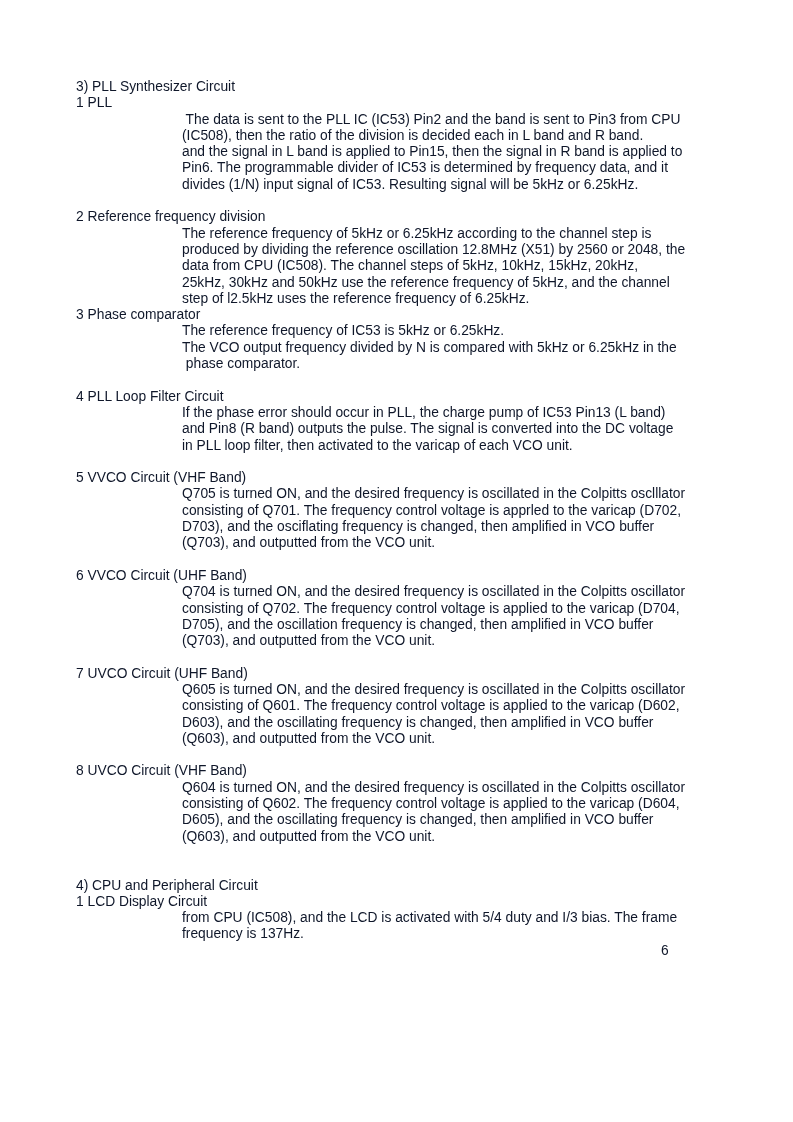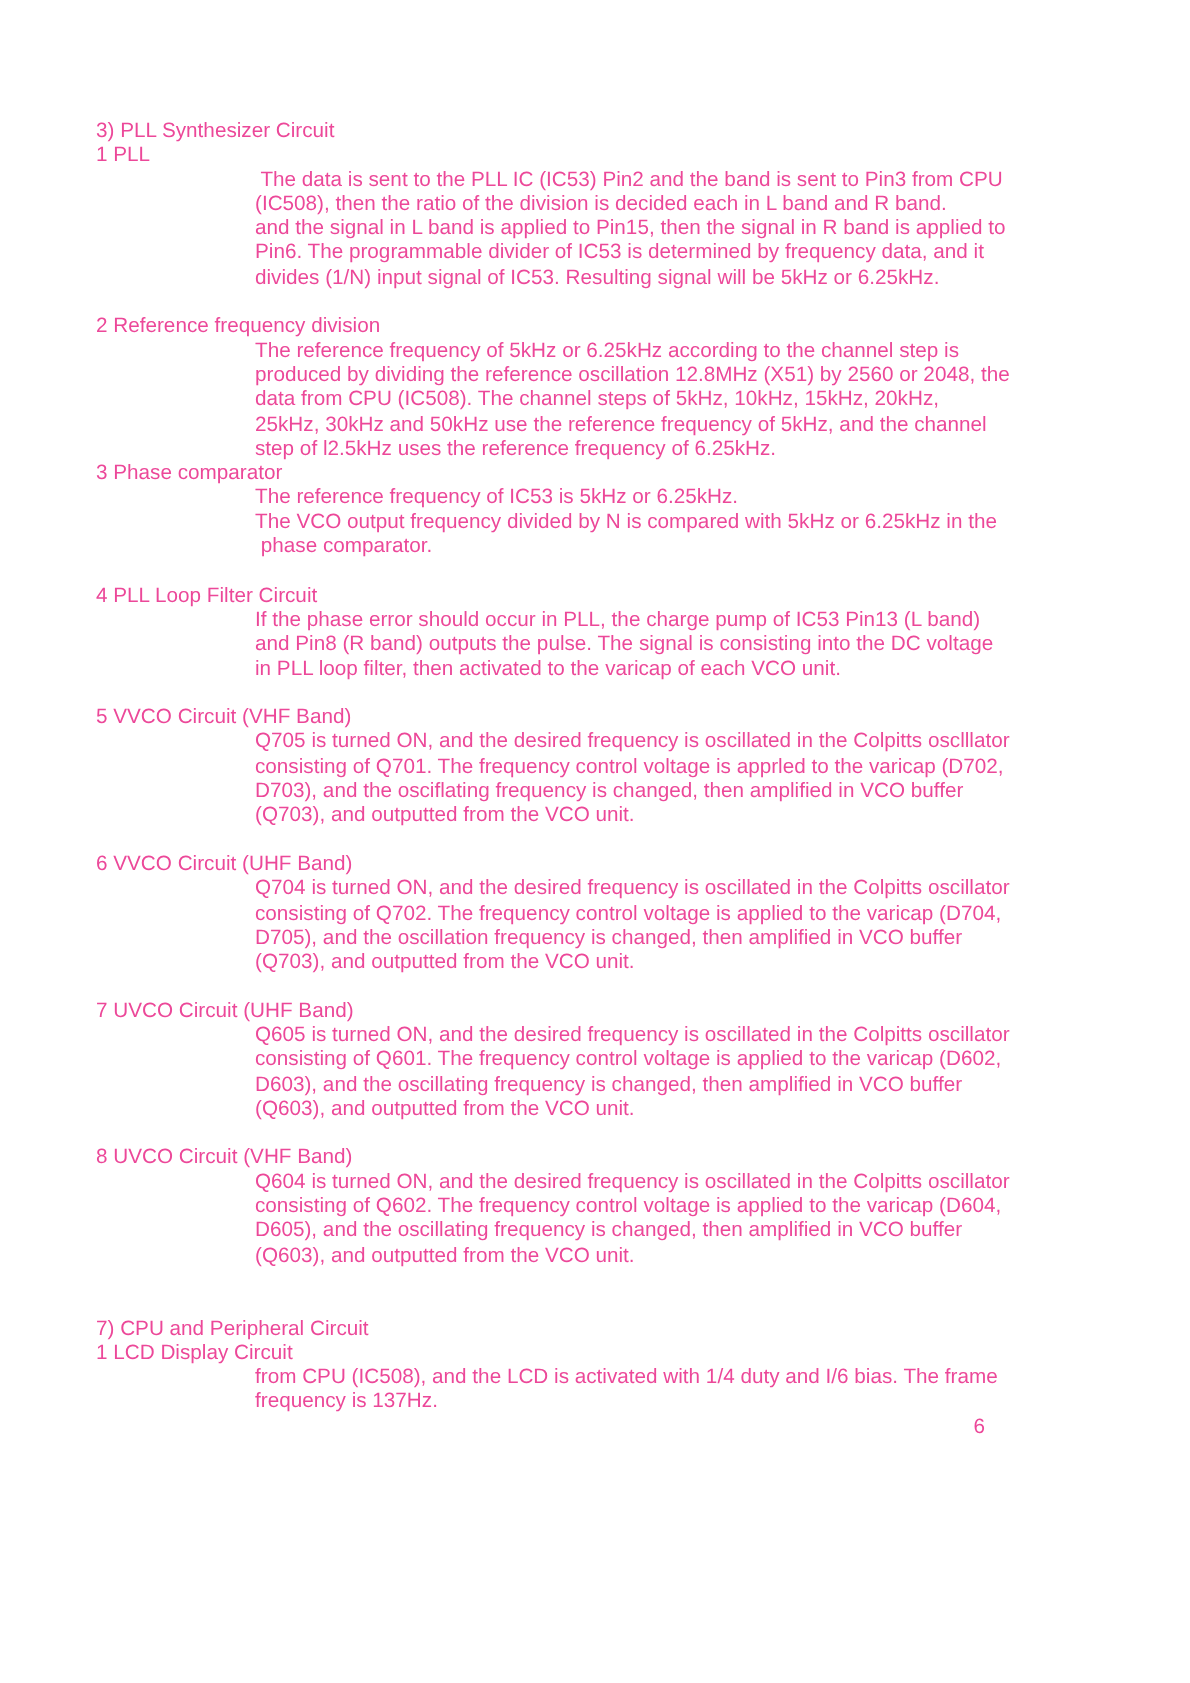--- a/index.html
+++ b/index.html
@@ -5,24 +5,24 @@
   * { margin: 0; padding: 0; box-sizing: border-box; }
   html, body { width: 793px; height: 1122px; }
   body {
     background: #ffffff;
     font-family: "Liberation Sans", sans-serif;
     position: relative;
     overflow: hidden;
   }
   .doc {
     position: absolute;
-    left: 64px;
+    left: 76px;
     top: 79px;
     width: 680px;
-    color: #ec4899;
+    color: #0f172a;
     font-size: 13.8px;
     line-height: 16.3px;
   }
   .line {
     white-space: pre;
     height: 16.3px;
   }
   .heading-line { padding-left: 0; }
   .body-line { padding-left: 106px; }
   .gap-block { width: 100%; }
@@ -58,21 +58,21 @@
       <div class="line heading-line">3 Phase comparator</div>
       <div>
         <div class="line body-line">The reference frequency of IC53 is 5kHz or 6.25kHz.</div>
         <div class="line body-line">The VCO output frequency divided by N is compared with 5kHz or 6.25kHz in the</div>
         <div class="line body-line"> phase comparator.</div>
       </div>
       <div class="gap-block" style="height: 16.3px;"></div>
       <div class="line heading-line">4 PLL Loop Filter Circuit</div>
       <div>
         <div class="line body-line">If the phase error should occur in PLL, the charge pump of IC53 Pin13 (L band)</div>
-        <div class="line body-line">and Pin8 (R band) outputs the pulse. The signal is consisting into the DC voltage</div>
+        <div class="line body-line">and Pin8 (R band) outputs the pulse. The signal is converted into the DC voltage</div>
         <div class="line body-line">in PLL loop filter, then activated to the varicap of each VCO unit.</div>
       </div>
       <div class="gap-block" style="height: 16.3px;"></div>
       <div class="line heading-line">5 VVCO Circuit (VHF Band)</div>
       <div>
         <div class="line body-line">Q705 is turned ON, and the desired frequency is oscillated in the Colpitts osclllator</div>
         <div class="line body-line">consisting of Q701. The frequency control voltage is apprled to the varicap (D702,</div>
         <div class="line body-line">D703), and the osciflating frequency is changed, then amplified in VCO buffer</div>
         <div class="line body-line">(Q703), and outputted from the VCO unit.</div>
       </div>
@@ -94,21 +94,21 @@
       </div>
       <div class="gap-block" style="height: 16.3px;"></div>
       <div class="line heading-line">8 UVCO Circuit (VHF Band)</div>
       <div>
         <div class="line body-line">Q604 is turned ON, and the desired frequency is oscillated in the Colpitts oscillator</div>
         <div class="line body-line">consisting of Q602. The frequency control voltage is applied to the varicap (D604,</div>
         <div class="line body-line">D605), and the oscillating frequency is changed, then amplified in VCO buffer</div>
         <div class="line body-line">(Q603), and outputted from the VCO unit.</div>
       </div>
       <div class="gap-block" style="height: 32.6px;"></div>
-      <div class="line heading-line">7) CPU and Peripheral Circuit</div>
+      <div class="line heading-line">4) CPU and Peripheral Circuit</div>
       <div class="line heading-line">1 LCD Display Circuit</div>
       <div>
-        <div class="line body-line">from CPU (IC508), and the LCD is activated with 1/4 duty and I/6 bias. The frame</div>
+        <div class="line body-line">from CPU (IC508), and the LCD is activated with 5/4 duty and I/3 bias. The frame</div>
         <div class="line body-line">frequency is 137Hz.</div>
       </div>
     </div>
   <div class="page-number">6</div>
 </div>
 
 </body></html>

